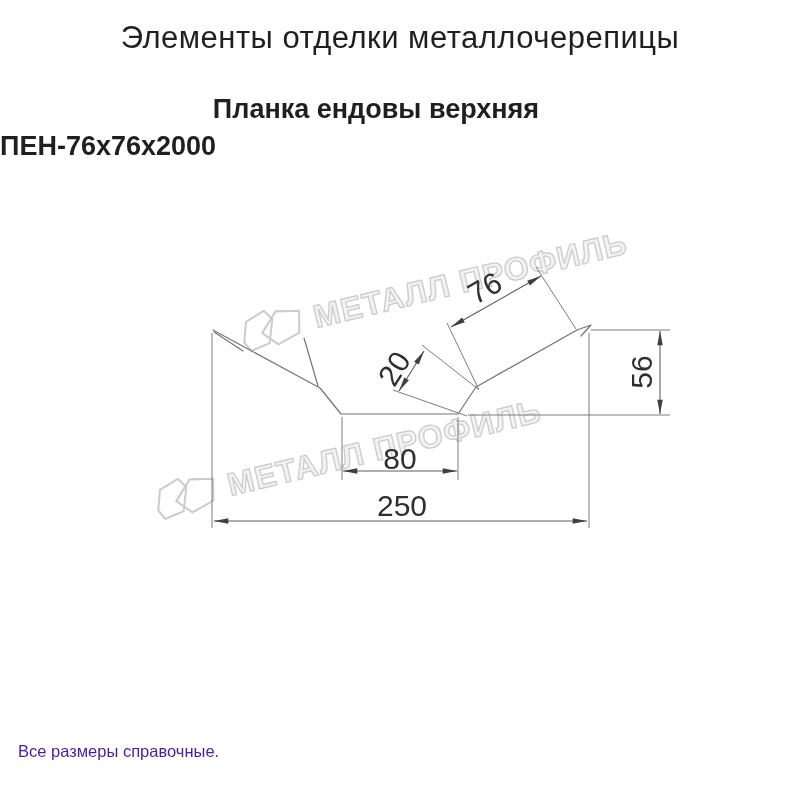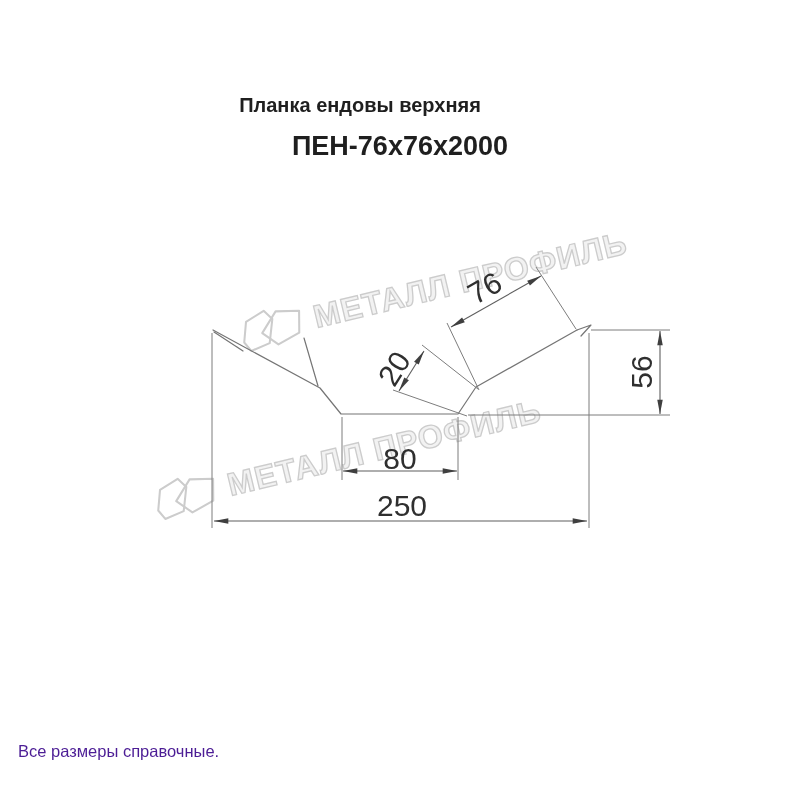--- a/index.html
+++ b/index.html
@@ -5,25 +5,25 @@
   html,body{margin:0;padding:0;background:#ffffff;}
   .canvas{
     position:relative;width:800px;height:800px;background:#ffffff;overflow:hidden;
     font-family:"Liberation Sans",sans-serif;
   }
   .title{
     position:absolute;top:20px;left:0;width:800px;text-align:center;
     font-size:31px;font-weight:400;color:#1f1f1f;letter-spacing:0.5px;z-index:3;
   }
   .subtitle{
-    position:absolute;top:94px;left:0;width:720px;text-align:center;
-    font-size:20px;font-weight:700;color:#1f1f1f;z-index:3;
+    position:absolute;top:94px;left:16px;width:720px;text-align:center;
+    font-size:27px;font-weight:700;color:#1f1f1f;z-index:3;
   }
   .model{
-    position:absolute;top:131px;left:0;width:800px;text-align:center;
+    position:absolute;top:131px;left:0;width:800px;
     font-size:27px;font-weight:700;color:#1f1f1f;z-index:3;
   }
   .face-label{
     position:absolute;left:316px;top:295px;font-size:19px;line-height:19px;
     color:#2e2e2e;z-index:3;
   }
   .footer{
     position:absolute;left:18px;top:740px;font-size:16.5px;line-height:23px;
     color:#4c1d95;z-index:3;
   }
@@ -103,20 +103,21 @@
 
     <g text-anchor="middle">
       <text class="dim-text" x="490" y="297" transform="rotate(-30 490 297)">76</text>
       <text class="dim-text" x="403" y="374" transform="rotate(-58 403 374)">20</text>
       <text class="dim-text" x="652" y="372" transform="rotate(-90 652 372)">56</text>
       <text class="dim-text" x="400" y="469">80</text>
       <text class="dim-text" x="402" y="516">250</text>
     </g>
   </svg>
 
+  <div class="title">Элементы отделки металлочерепицы</div>
   <div class="subtitle">Планка ендовы верхняя</div>
   <div class="model">ПЕН-76х76х2000</div>
 
 
   <div class="footer">
     <div>Все размеры справочные.</div>
   </div>
 
 </div>
 

